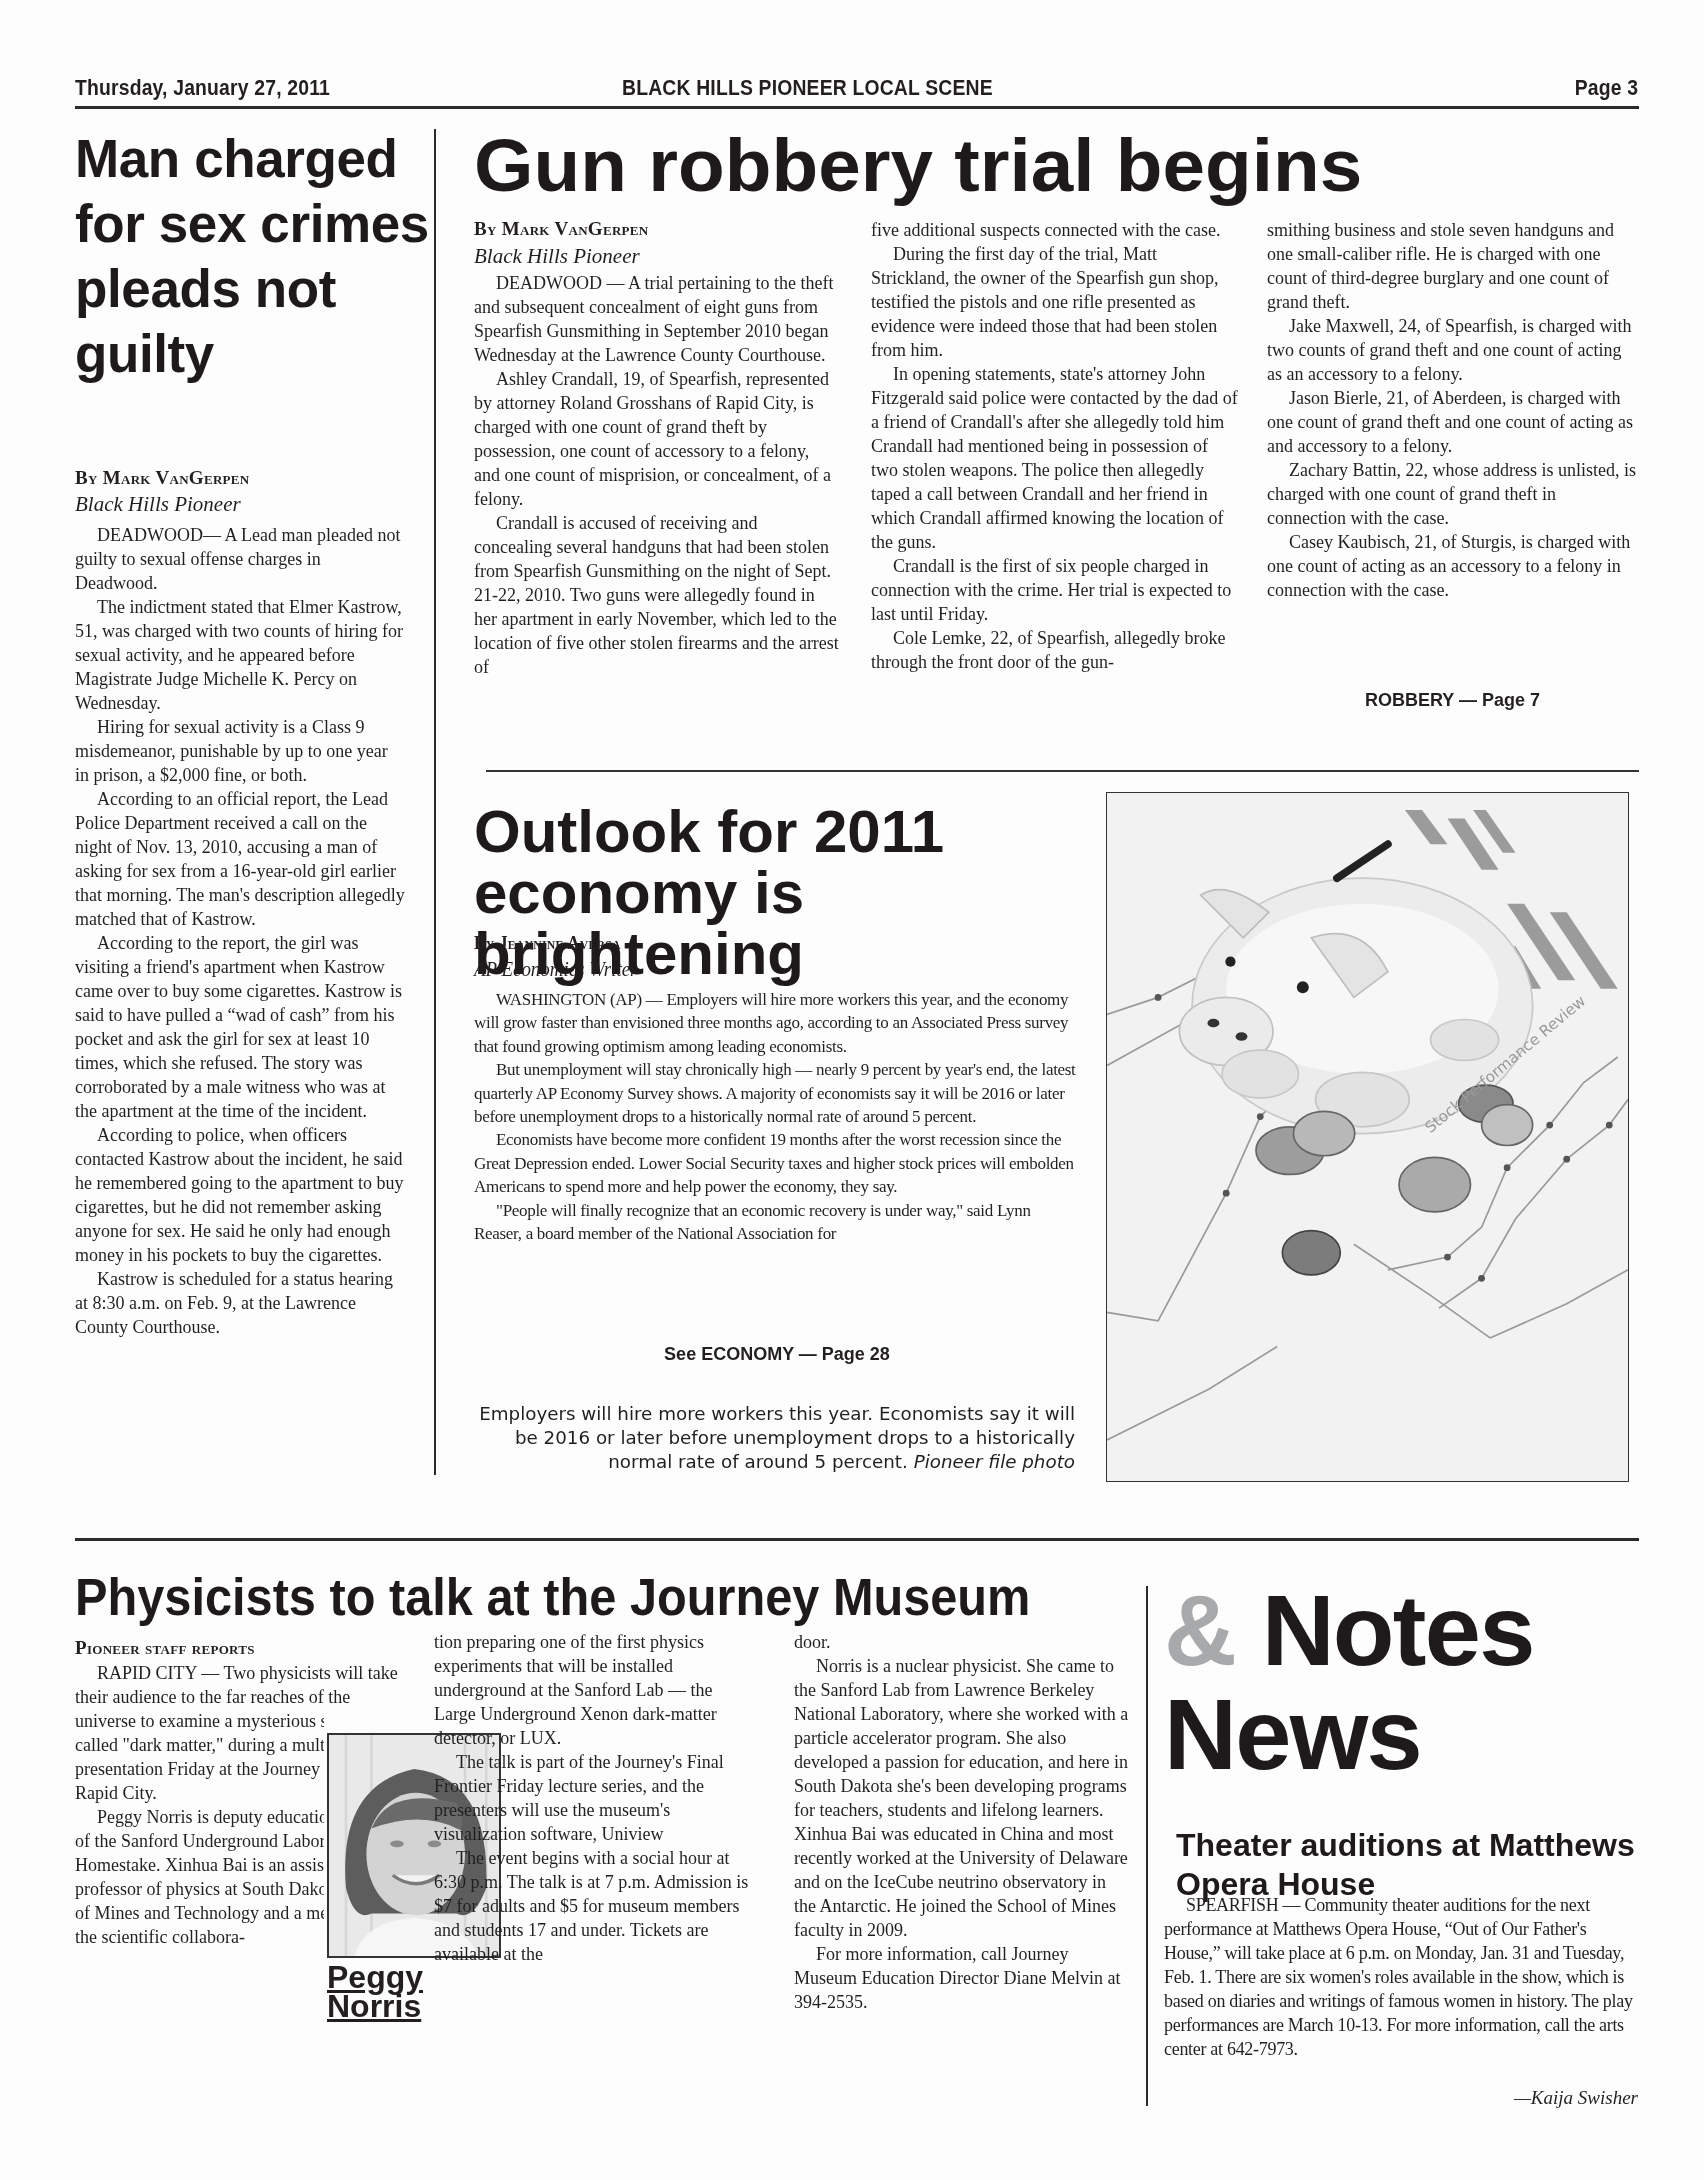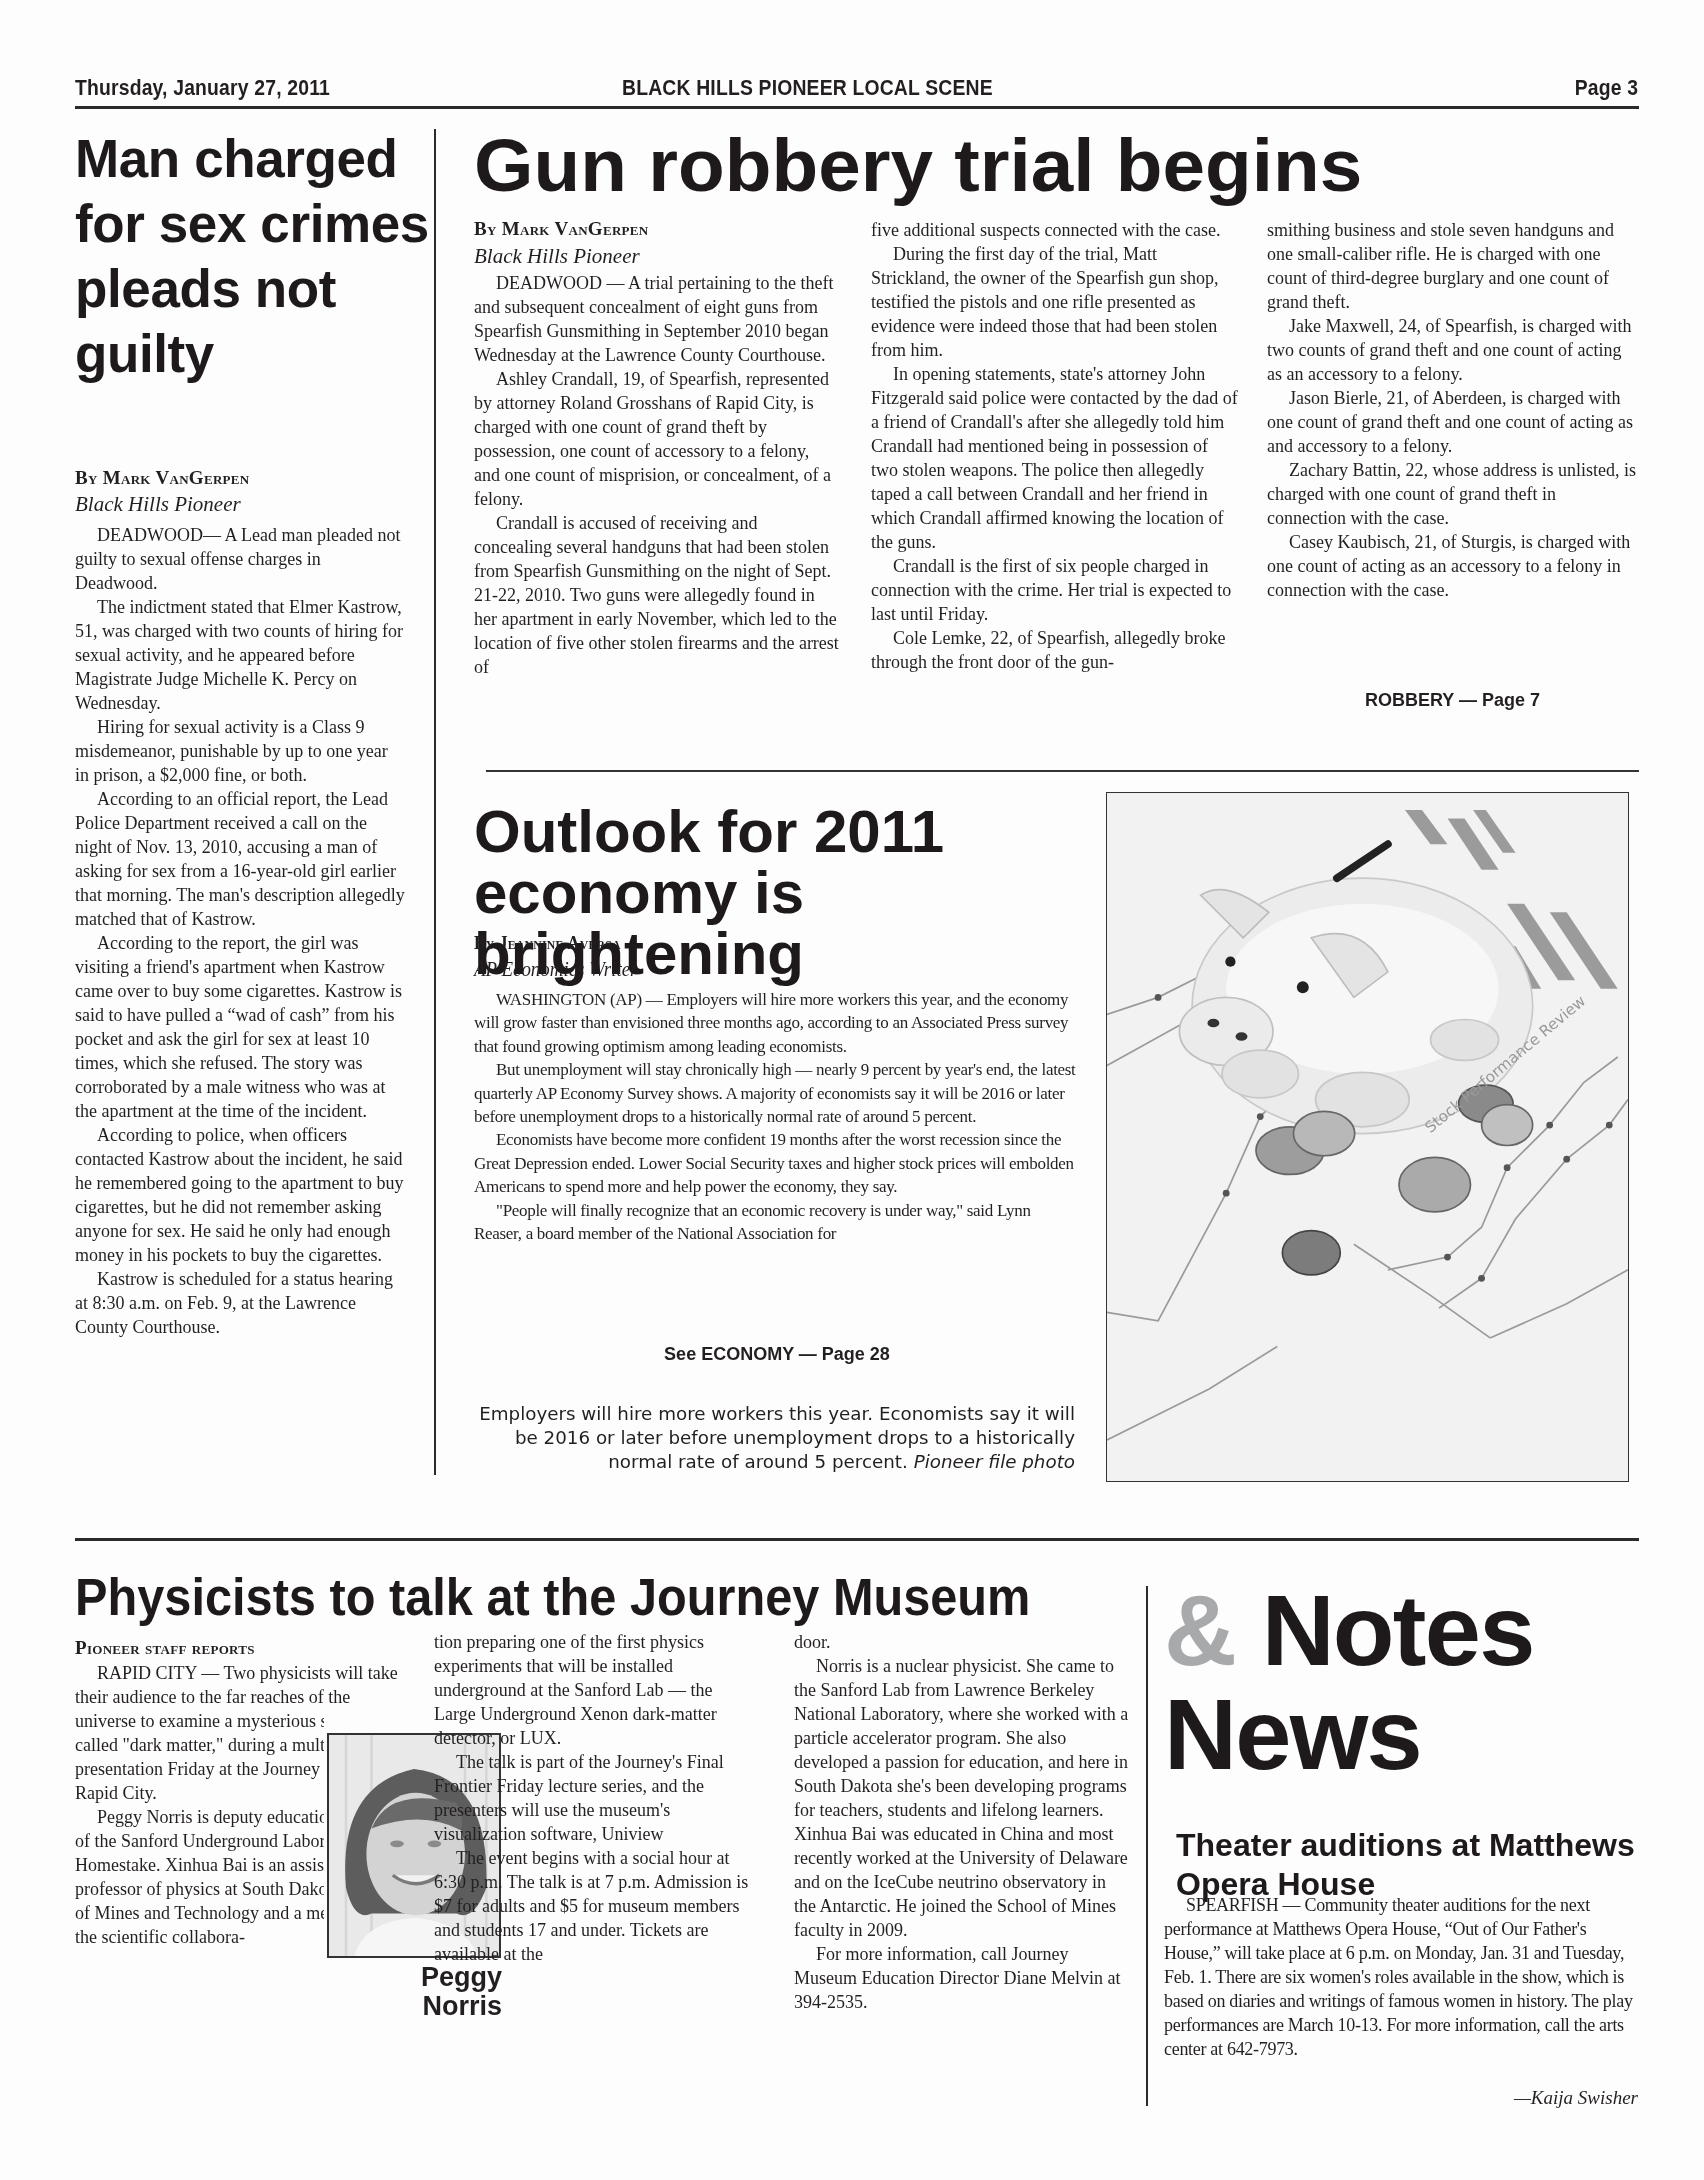--- a/index.html
+++ b/index.html
@@ -36,21 +36,21 @@
   .body p { margin:0; text-indent:22px; }
   .body p.noindent { text-indent:0; }
   .outlook-body { font-size:17px; line-height:23.4px; letter-spacing:-0.3px; }
   .jump { font-weight:bold; font-size:18px; text-align:center; }
   .caption { font-size:18.3px; line-height:24px; text-align:right; }
   .caption i { font-style:italic; }
 
   
   .photo { border:1.7px solid #333; background:#eeeeee; overflow:hidden; }
   .photo svg { display:block; }
-  .mugcap { font-weight:bold; font-size:27px; line-height:29px; text-align:right; }
+  .mugcap { font-weight:bold; font-size:32px; line-height:29px; text-align:left;text-decoration:underline; }
 </style>
 </head>
 <body>
 
 <div class="abs sans mast" style="left:75px;">Thursday, January 27, 2011</div>
 <div class="abs sans mast mast-center">BLACK HILLS PIONEER LOCAL SCENE</div>
 <div class="abs sans mast mast-right">Page 3</div>
 <div class="abs rule" style="left:75px; top:106px; width:1564px;"></div>
 
 <section>

